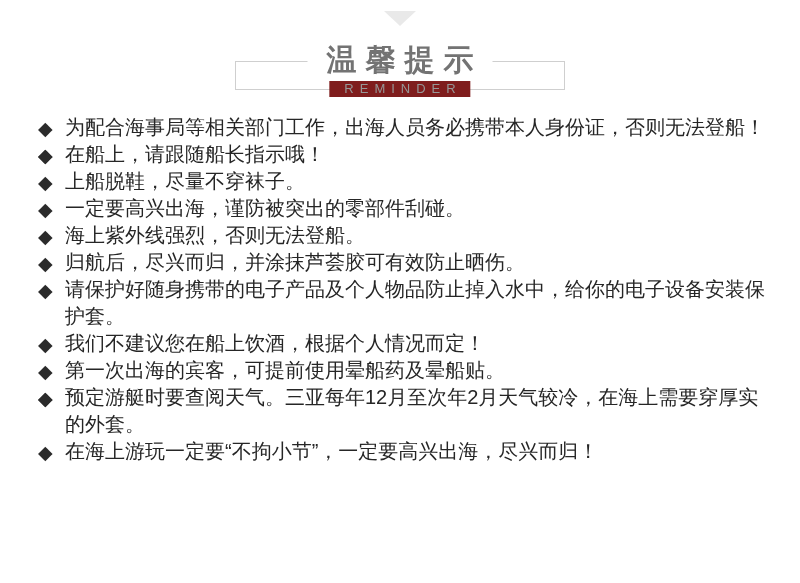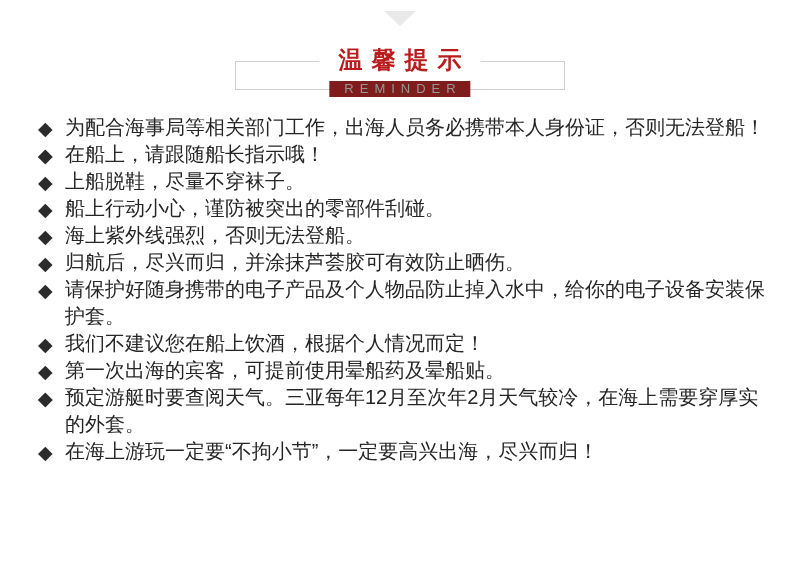--- a/index.html
+++ b/index.html
@@ -30,24 +30,24 @@
     margin: 35px auto 0 auto;
   }
   .title {
     position: absolute;
     left: 50%;
     top: -20px;
     transform: translateX(-50%);
     margin: 0;
     background: #ffffff;
     padding: 0 10px 0 19px;
-    font-size: 24px;
+    font-size: 30px;
     line-height: 36px;
     font-weight: bold;
-    color: #b91c1c;
+    color: #737373;
     letter-spacing: 9px;
     white-space: nowrap;
   }
   .subtitle {
     position: absolute;
     left: 50%;
     bottom: -8px;
     transform: translateX(-50%);
     background: #7f1d1d;
     padding: 0 9px 0 15px;
@@ -103,21 +103,21 @@
     <li class="tip">
       <span class="bullet">◆</span>
       <span>在船上，请跟随船长指示哦！</span>
     </li>
     <li class="tip">
       <span class="bullet">◆</span>
       <span>上船脱鞋，尽量不穿袜子。</span>
     </li>
     <li class="tip">
       <span class="bullet">◆</span>
-      <span>船上行动小心，谨防被突出的零部件刮碰。</span>
+      <span>一定要高兴出海，谨防被突出的零部件刮碰。</span>
     </li>
     <li class="tip">
       <span class="bullet">◆</span>
       <span>海上紫外线强烈，否则无法登船。</span>
     </li>
     <li class="tip">
       <span class="bullet">◆</span>
       <span>归航后，尽兴而归，并涂抹芦荟胶可有效防止晒伤。</span>
     </li>
     <li class="tip">

